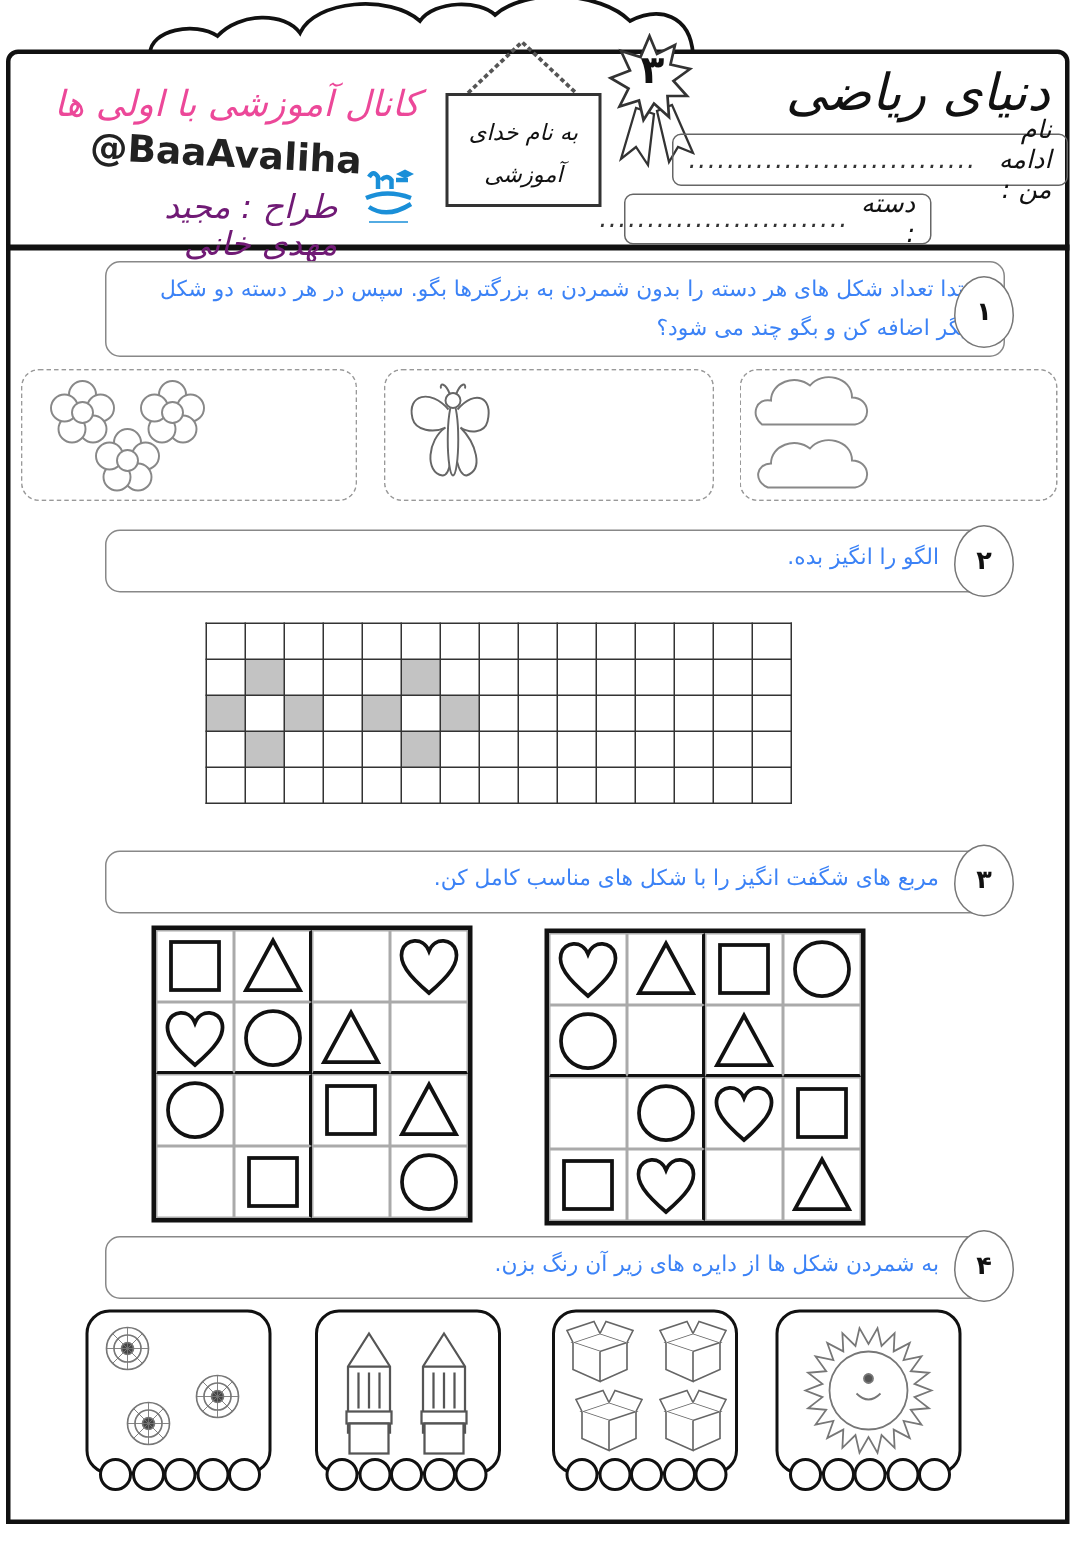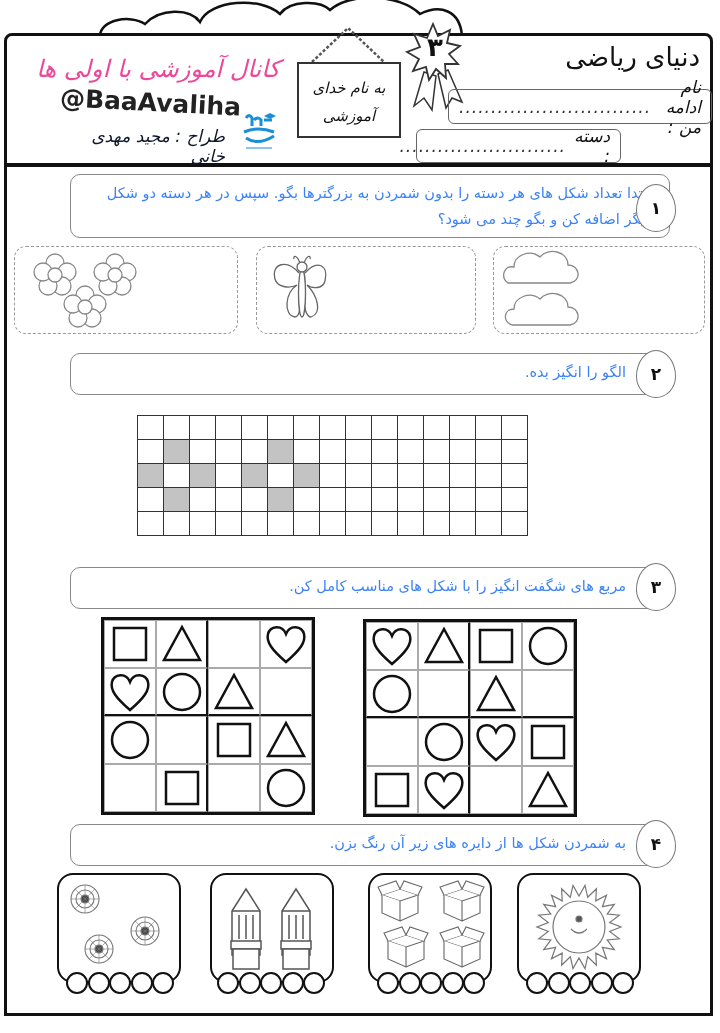--- a/index.html
+++ b/index.html
@@ -4,26 +4,26 @@
 <style>
   html, body { margin: 0; padding: 0; background: #ffffff; }
   body { width: 720px; height: 1033px; position: relative; overflow: hidden; font-family: "DejaVu Sans", sans-serif; color: #111; }
   .abs { position: absolute; }
   .page-frame { position: absolute; left: 4px; top: 33px; width: 709px; height: 983px; border: 3px solid #111; border-radius: 8px 8px 0 0; box-sizing: border-box; background: #fff; }
   .header-divider { position: absolute; left: 4px; top: 163px; width: 709px; height: 4px; background: #111; }
   .clouds { position: absolute; left: 0; top: 0; }
   .rtl { direction: rtl; }
   .channel-title { left: 30px; top: 55px; width: 250px; font-size: 24px; font-style: italic; text-align: right; color: #ec4899; letter-spacing: 0.5px; }
   .handle { left: 60px; top: 88px; font-size: 25px; font-weight: bold; transform: rotate(3deg); color: #222; }
-  .designer { left: 55px; top: 126px; width: 170px; font-size: 17px; font-style: italic; text-align: right; color: #0f172a; }
+  .designer { left: 55px; top: 126px; width: 170px; font-size: 22px; font-style: italic; text-align: right; color: #701a75; }
   .logo { left: 240px; top: 110px; width: 38px; height: 44px; }
   .sign { left: 297px; top: 62px; width: 104px; height: 76px; border: 2px solid #333; box-sizing: border-box; background: #fff; text-align: center; font-size: 15px; line-height: 28px; padding-top: 10px; font-style: italic; }
   .badge { left: 402px; top: 22px; width: 62px; height: 90px; }
   .badge-num { left: 417px; top: 32px; width: 36px; text-align: center; font-size: 26px; font-weight: bold; }
-  .worksheet-title { left: 470px; top: 42px; width: 230px; font-size: 26px; letter-spacing: 1px; }
+  .worksheet-title { left: 470px; top: 42px; width: 230px; font-size: 34px; font-style: italic; letter-spacing: 1px; }
   .field { border: 1.5px solid #666; border-radius: 6px; box-sizing: border-box; font-style: italic; font-size: 17px; display: flex; align-items: center; padding: 0 10px; justify-content: flex-end; gap: 8px; }
   .name-field { left: 448px; top: 89px; width: 264px; height: 35px; }
   .date-field { left: 416px; top: 129px; width: 205px; height: 34px; }
   .dots { letter-spacing: 1px; color: #333; }
   .q-bar { position: absolute; left: 70px; width: 600px; border: 1.5px solid #888; border-radius: 10px; box-sizing: border-box; background: #fff; }
   .q-text { position: absolute; direction: rtl; text-align: right; font-size: 14.5px; color: #3b82f6; }
   .q-num { position: absolute; width: 40px; height: 48px; border: 1.5px solid #777; border-radius: 50% 50% 50% 50% / 55% 55% 45% 45%; box-sizing: border-box; background: #fff; display: flex; align-items: center; justify-content: center; font-size: 17px; font-weight: bold; }
   .pic-box { position: absolute; top: 246px; height: 88px; border: 1.5px dashed #999; border-radius: 12px; box-sizing: border-box; background: #fff; }
   .pattern-grid { position: absolute; left: 137px; top: 415px; border-collapse: collapse; }
   .pattern-grid td { width: 26px; height: 24px; border: 1.8px solid #333; padding: 0; box-sizing: border-box; }

